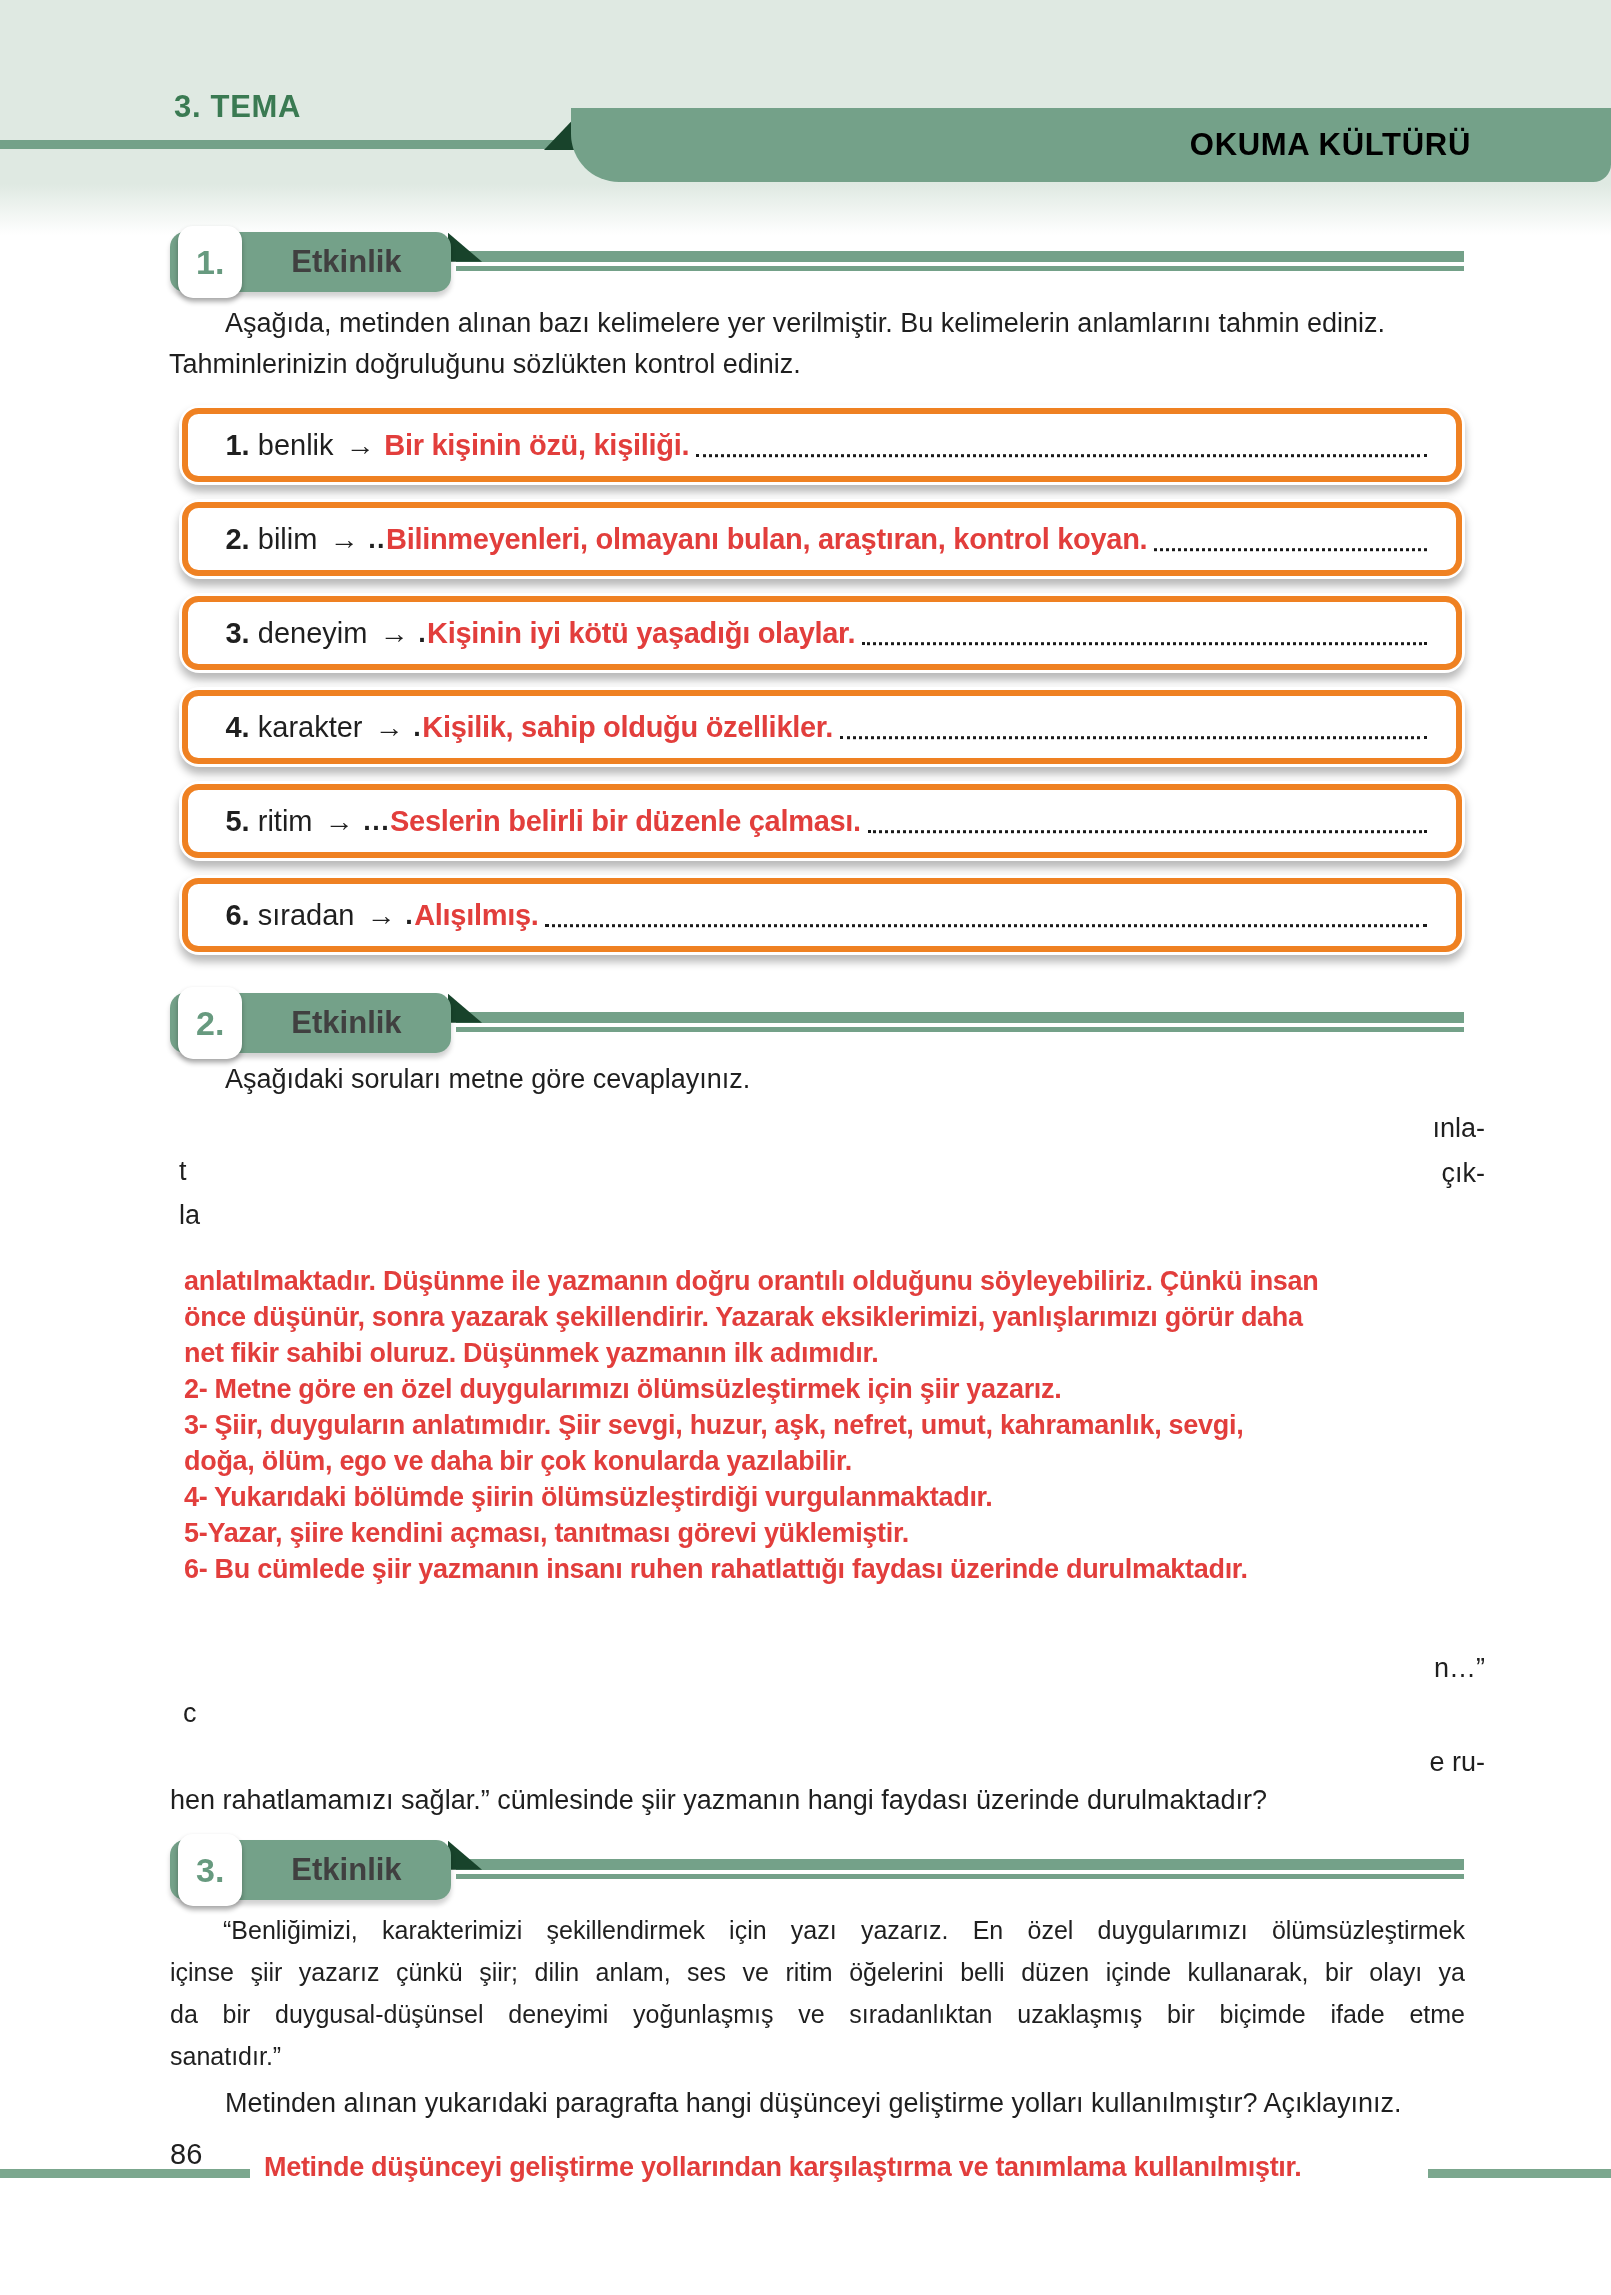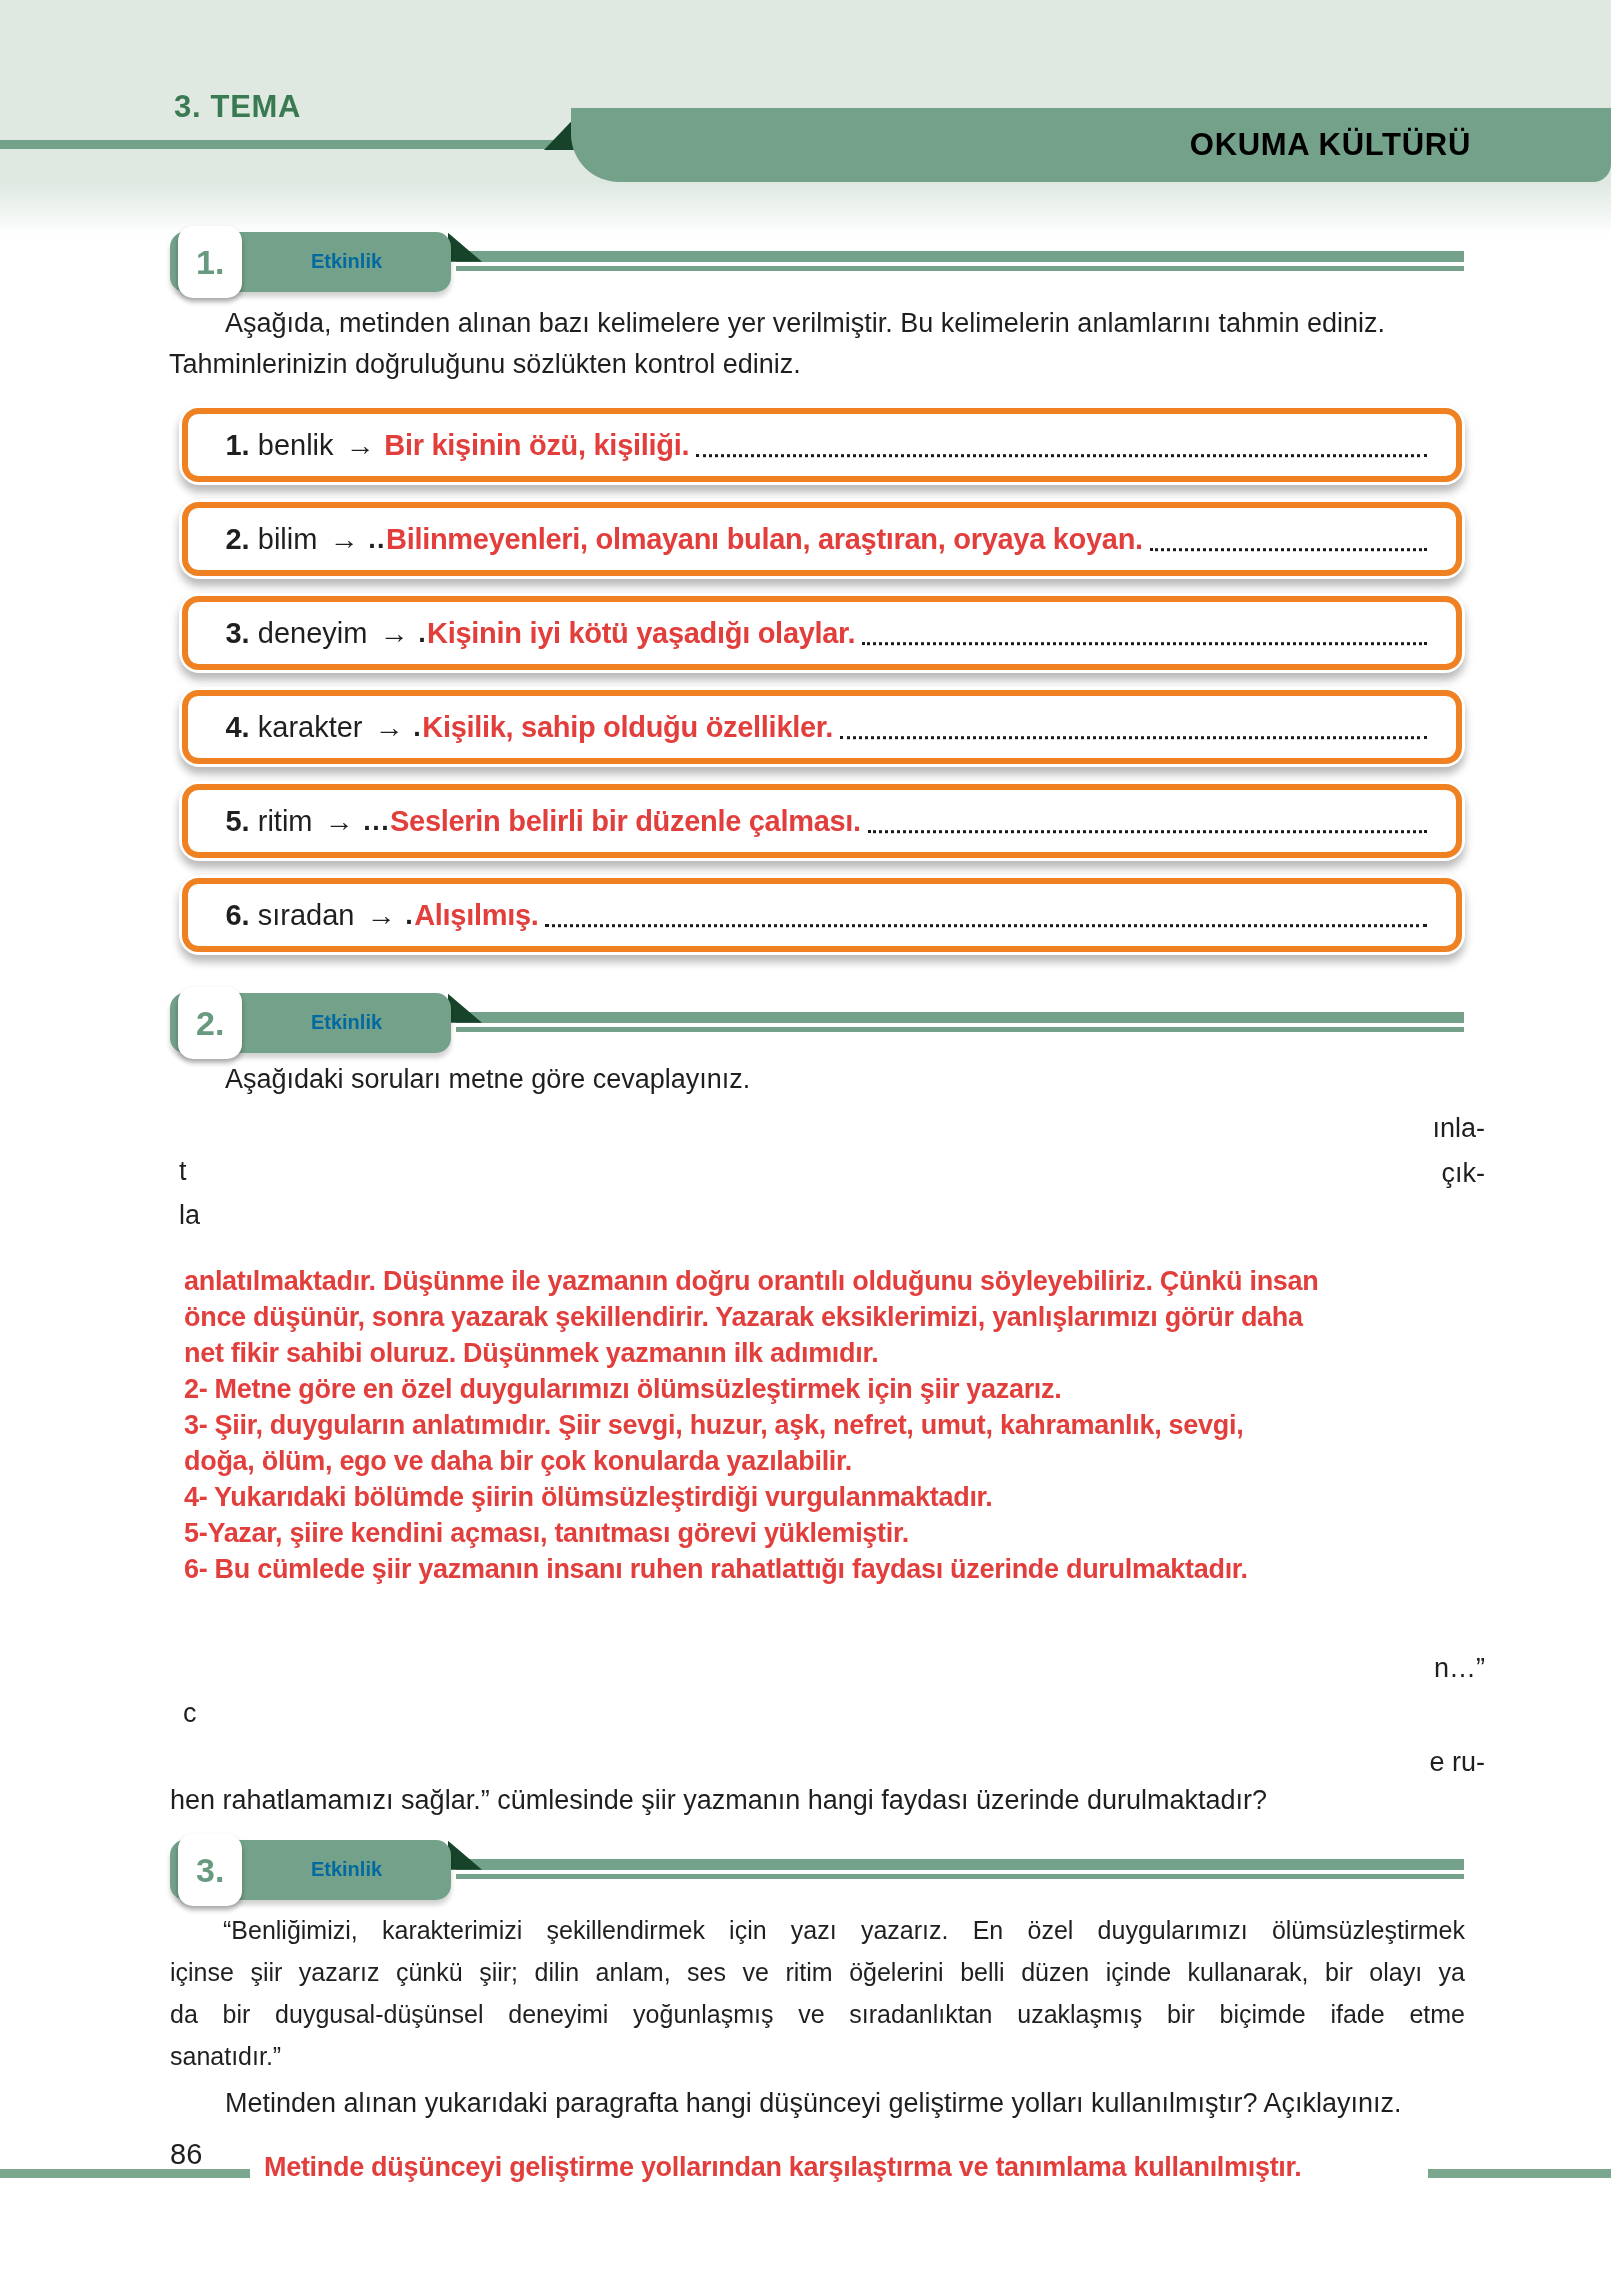--- a/index.html
+++ b/index.html
@@ -24,21 +24,21 @@
   .head-fold{position:absolute;left:544px;top:108px;width:40px;height:42px;background:var(--green-dark);clip-path:polygon(100% 0,100% 100%,0 100%);}
   .ribbon{position:absolute;left:571px;top:108px;width:1040px;height:74px;background:var(--green);border-radius:0 0 17.7px 48px;}
   .ribbon-text{position:absolute;right:140px;top:0;height:100%;display:flex;align-items:center;font-size:31px;font-weight:bold;color:#000000;letter-spacing:0.7px;white-space:nowrap;}
   
   .badge{position:absolute;left:170px;width:1294px;height:76px;}
   .badge .rule-thick{position:absolute;left:286px;right:0;top:24.5px;height:11px;background:var(--green);}
   .badge .rule-thin{position:absolute;left:286px;right:0;top:40px;height:4.8px;background:var(--green);}
   .badge .fold{position:absolute;left:278px;top:6.8px;width:34px;height:29px;background:var(--green-dark);clip-path:polygon(0 0,100% 100%,0 100%);}
   .badge .pill{position:absolute;left:0;top:5.5px;width:281px;height:60px;background:var(--green);border-radius:15px;box-shadow:0 4.1px 5.5px rgba(0,0,0,.18);}
   .badge .numbox{position:absolute;left:8.2px;top:0;width:64px;height:72px;background:#fff;border-radius:15px;box-shadow:0 3.4px 5.5px rgba(0,0,0,.3);display:flex;align-items:center;justify-content:center;font-size:34px;font-weight:bold;color:#679a7f;}
-  .badge .label{position:absolute;left:72px;top:5.5px;width:209px;height:60px;display:flex;align-items:center;justify-content:center;color:#0369a1;font-weight:bold;font-size:20px;}
+  .badge .label{position:absolute;left:72px;top:5.5px;width:209px;height:60px;display:flex;align-items:center;justify-content:center;color:#404040;font-weight:bold;font-size:31px;}
   
   .txt{position:absolute;font-size:27px;color:var(--ink);white-space:nowrap;}
   .frag-right{position:absolute;right:142px;font-size:27px;color:var(--ink);white-space:nowrap;}
   
   .word-card{position:absolute;left:179px;width:1286px;height:80px;background:#fff;border-radius:20.5px;box-shadow:0 6.8px 8.2px rgba(0,0,0,.28);padding:3.4px;box-sizing:border-box;}
   .word-card-inner{width:100%;height:100%;border:6.1px solid var(--orange);border-radius:16.4px;background:#fff;display:flex;align-items:center;padding:0 29px 0 37px;box-sizing:border-box;}
   .w-num{font-size:29px;font-weight:bold;margin-right:8.2px;}
   .w-word{font-size:29px;margin-right:12.3px;}
   .w-arrow{font-size:29px;margin-right:9.5px;}
   .w-lead{font-size:27px;font-weight:bold;letter-spacing:1.4px;}
@@ -91,21 +91,21 @@
       <span class="w-red">Bir kişinin özü, kişiliği.</span>
       <div class="leader"></div>
     </div>
   </div>
   <div class="word-card" style="top:499px;">
     <div class="word-card-inner">
       <span class="w-num">2.</span>
       <span class="w-word">bilim</span>
       <span class="w-arrow">→</span>
       <span class="w-lead">..</span>
-      <span class="w-red">Bilinmeyenleri, olmayanı bulan, araştıran, oryaya koyan.</span>
+      <span class="w-red">Bilinmeyenleri, olmayanı bulan, araştıran, kontrol koyan.</span>
       <div class="leader"></div>
     </div>
   </div>
   <div class="word-card" style="top:593px;">
     <div class="word-card-inner">
       <span class="w-num">3.</span>
       <span class="w-word">deneyim</span>
       <span class="w-arrow">→</span>
       <span class="w-lead">.</span>
       <span class="w-red">Kişinin iyi kötü yaşadığı olaylar.</span>

